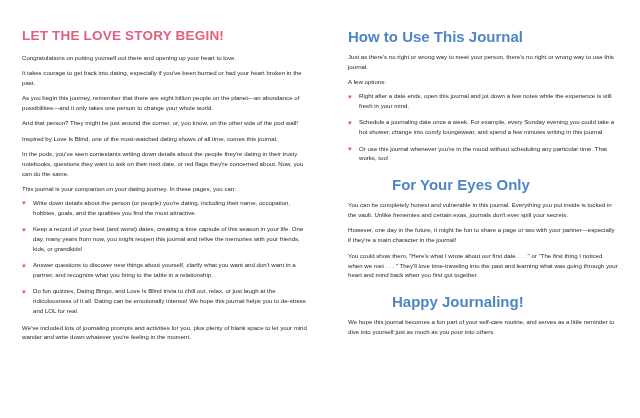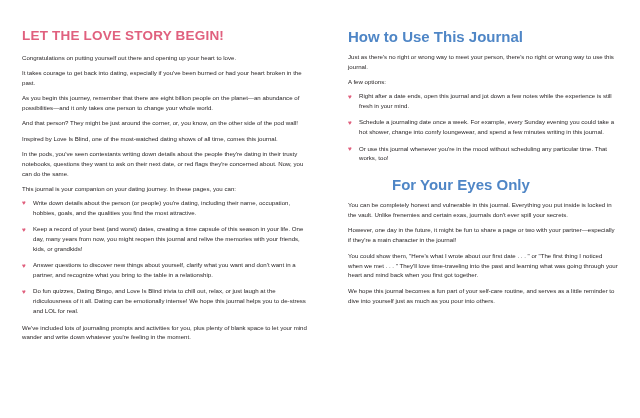--- a/index.html
+++ b/index.html
@@ -146,16 +146,17 @@
         <span class="heart">♥</span>
         <span>Or use this journal whenever you're in the mood without scheduling any particular time. That works, too!</span>
       </li>
     </ul>
 
     <h2 class="section spaced">For Your Eyes Only</h2>
     <p class="body">You can be completely honest and vulnerable in this journal. Everything you put inside is locked in the vault. Unlike frenemies and certain exas, journals don't ever spill your secrets.</p>
     <p class="body">However, one day in the future, it might be fun to share a page or two with your partner—especially if they're a main character in the journal!</p>
     <p class="body">You could show them, "Here's what I wrote about our first date . . . " or "The first thing I noticed when we met . . . " They'll love time-traveling into the past and learning what was going through your heart and mind back when you first got together.</p>
 
+    <h2 class="section spaced">Happy Journaling!</h2>
     <p class="body">We hope this journal becomes a fun part of your self-care routine, and serves as a little reminder to dive into yourself just as much as you pour into others.</p>
   </div>
 
 </div>
 
 </body></html>

